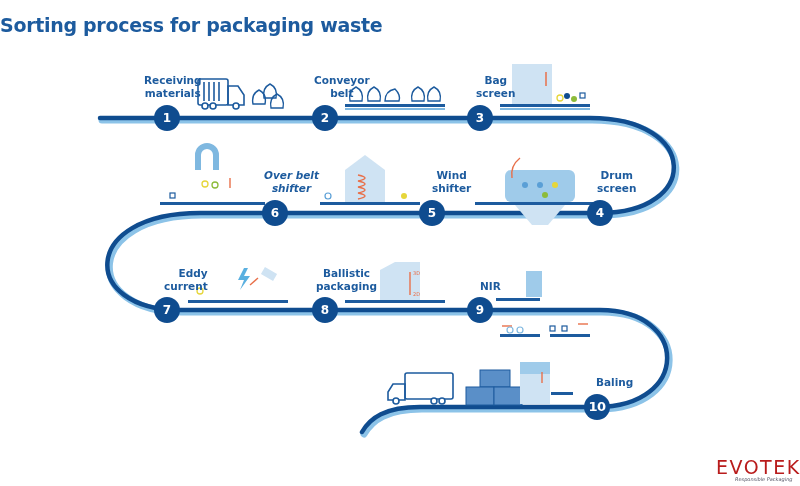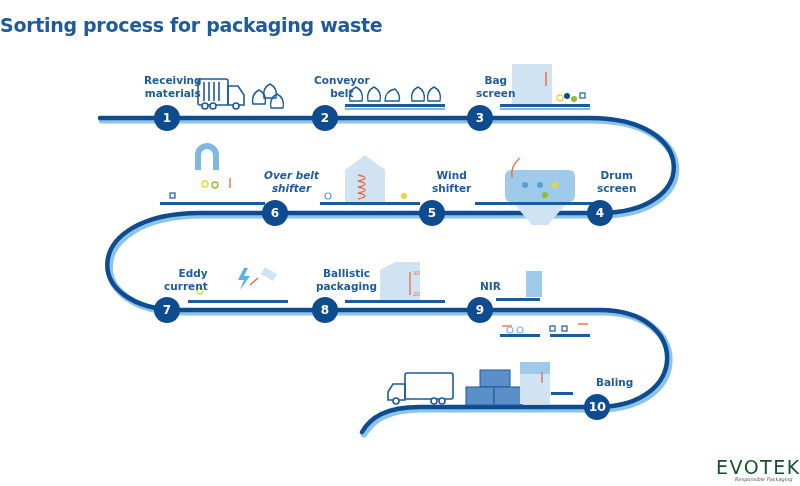--- a/index.html
+++ b/index.html
@@ -2,21 +2,21 @@
 <html><head>
 <meta charset="utf-8">
 <style>
   html, body { margin:0; padding:0; background:#ffffff; }
   body { width:800px; height:486px; position:relative; overflow:hidden; font-family:"DejaVu Sans", sans-serif; }
   #canvas { position:absolute; left:0; top:0; }
   .title { position:absolute; left:0; width:780px; top:14px; text-align:left; font-family:"DejaVu Sans", sans-serif; font-weight:bold; font-size:19px; color:#1d5b9e; letter-spacing:-0.3px; }
   .lbl { position:absolute; font-family:"DejaVu Sans", sans-serif; font-weight:bold; font-size:10.5px; line-height:13px; color:#1d5b9e; text-align:center; white-space:nowrap;margin-left:14px; }
   .num { position:absolute; width:26px; height:26px; margin-left:-13px; margin-top:-13px; border-radius:50%; background:#0f4c8f; color:#ffffff; font-family:"DejaVu Sans", sans-serif; font-weight:bold; font-size:12px; line-height:26px; text-align:center; }
   .num.wide { font-size:13px; letter-spacing:-0.5px; }
-  .logo { position:absolute; left:716px; top:456px; font-family:"DejaVu Sans", sans-serif; font-size:19px; color:#14532d; letter-spacing:1.5px; font-weight:normal; }
+  .logo { position:absolute; left:716px; top:456px; font-family:"DejaVu Sans", sans-serif; font-size:19px; color:#b91c1c; letter-spacing:1.5px; font-weight:normal; }
   .logo-sub { position:absolute; left:735px; top:476px; font-family:"DejaVu Sans", sans-serif; font-size:5px; font-style:italic; color:#556; }
 </style>
 </head>
 <body>
 
 <svg id="canvas" width="800" height="486" viewBox="0 0 800 486">
 
   <g>
     <path d="M100,118 L590,118 C700,118 700,213 600,213 L200,213 C80,213 80,310 180,310 L600,310 C690,310 690,407 597,407 L420,407 C385,407 370,418 362,432" fill="none" stroke="#8cc3e8" stroke-width="7" stroke-linecap="round" transform="translate(2,2)"></path>
     <path d="M100,118 L590,118 C700,118 700,213 600,213 L200,213 C80,213 80,310 180,310 L600,310 C690,310 690,407 597,407 L420,407 C385,407 370,418 362,432" fill="none" stroke="#0f4c8f" stroke-width="4.5" stroke-linecap="round"></path>

